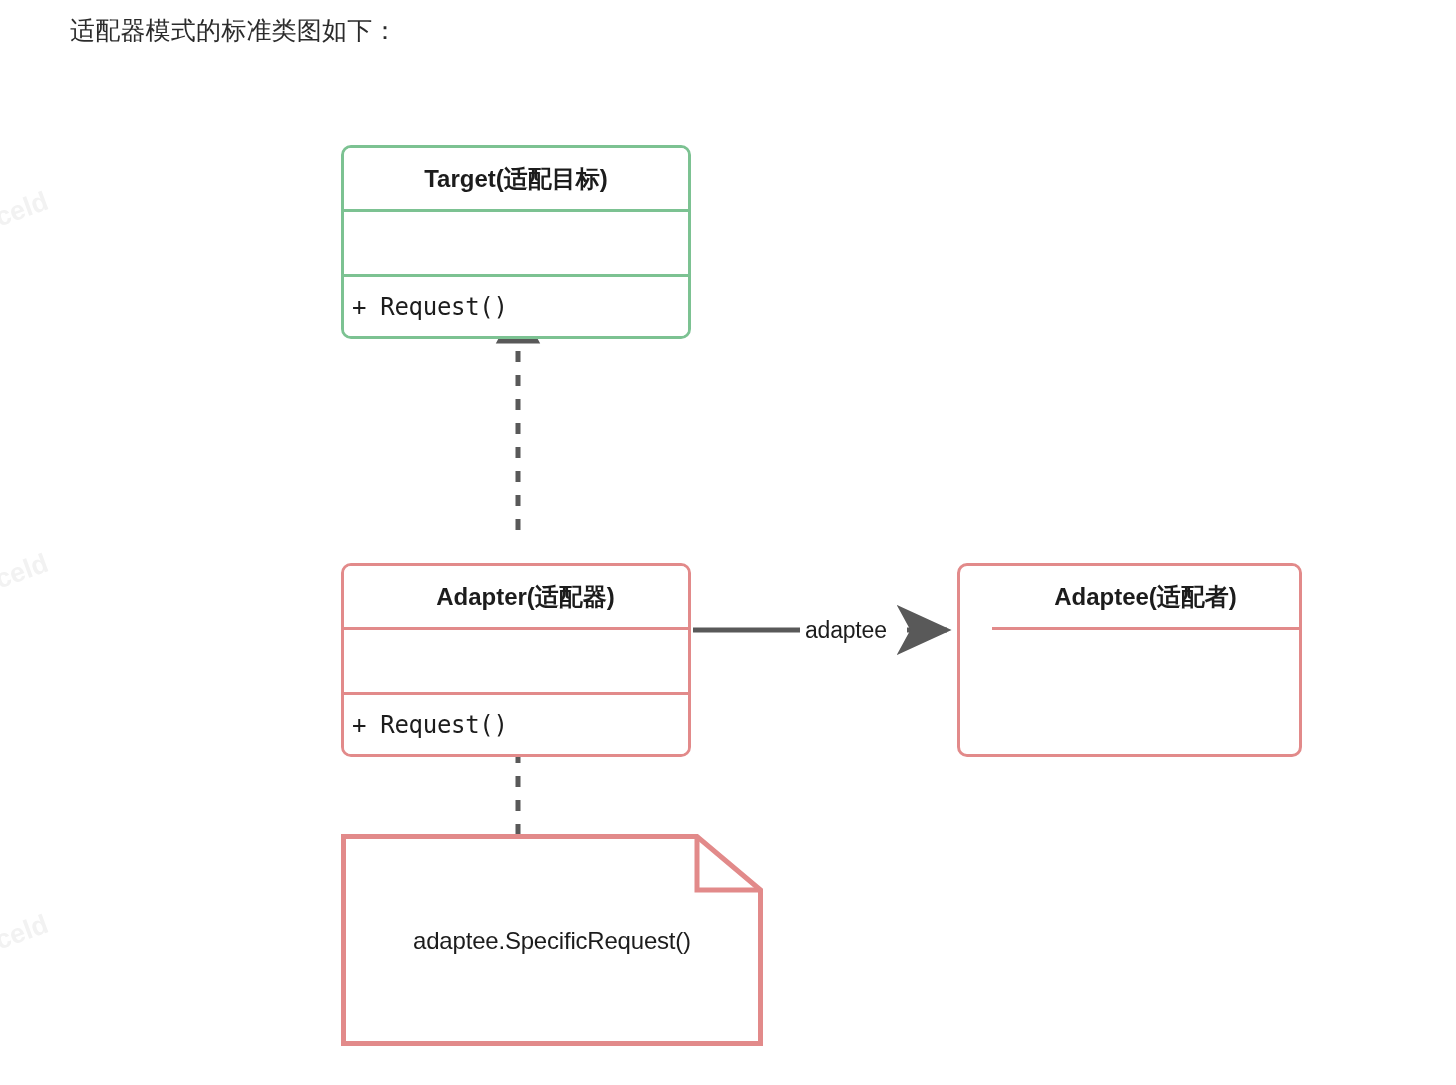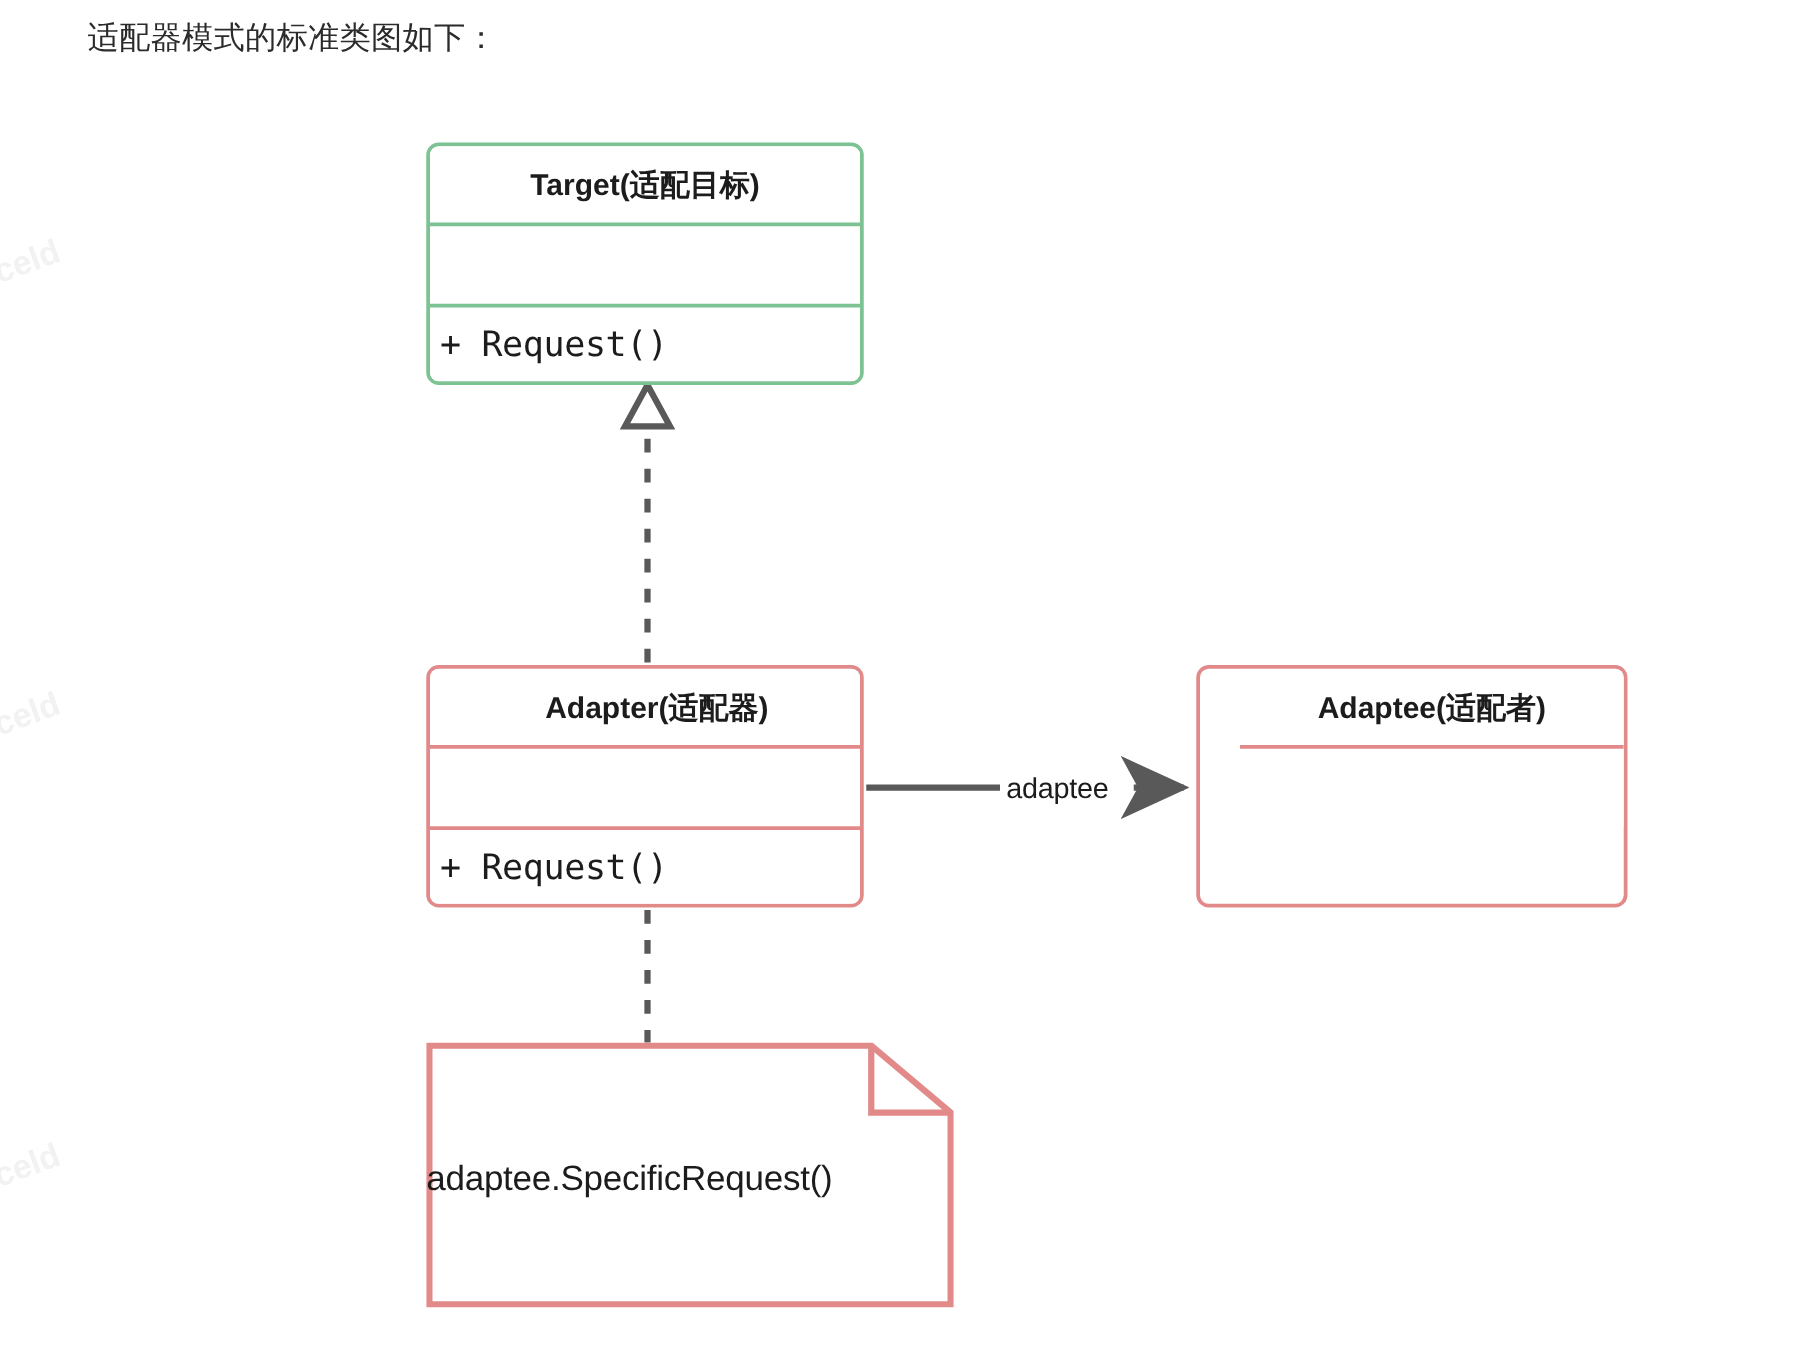--- a/index.html
+++ b/index.html
@@ -58,20 +58,21 @@
 
   
   .uml-class {
     position: absolute;
     box-sizing: border-box;
     background: #ffffff;
     border-radius: 10px;
     border-style: solid;
     border-width: 3px;
     overflow: hidden;
+    margin-top: 31px;
   }
   .uml-class.green  { border-color: #7cc292; }
   .uml-class.red    { border-color: #e28a8a; }
 
   .uml-row {
     box-sizing: border-box;
     display: flex;
     align-items: center;
     background: #ffffff;
   }
@@ -83,38 +84,38 @@
   }
   .uml-row.attrs {
     border-top-style: solid;
     border-top-width: 3px;
   }
   .uml-row.ops {
     border-top-style: solid;
     border-top-width: 3px;
     padding-left: 8px;
     font-family: "DejaVu Sans Mono", "Liberation Mono", monospace;
-    font-size: 28px;
+    font-size: 24px;
     color: #1c1c1c;
     letter-spacing: -0.3px;
   }
   .green .uml-row.attrs,
   .green .uml-row.ops { border-top-color: #7cc292; }
   .red   .uml-row.attrs,
   .red   .uml-row.ops { border-top-color: #e28a8a; }
 
   
   .uml-note {
     position: absolute;
   }
   .uml-note .note-text {
     position: absolute;
     width: 100%;
-    text-align: left;
-    font-size: 28px;
+    text-align: center;
+    font-size: 24px;
     color: #1c1c1c;
     letter-spacing: -0.2px;
   }
 
   
   .edge-label {
     position: absolute;
     font-size: 23px;
     color: #1c1c1c;
     background: #ffffff;

